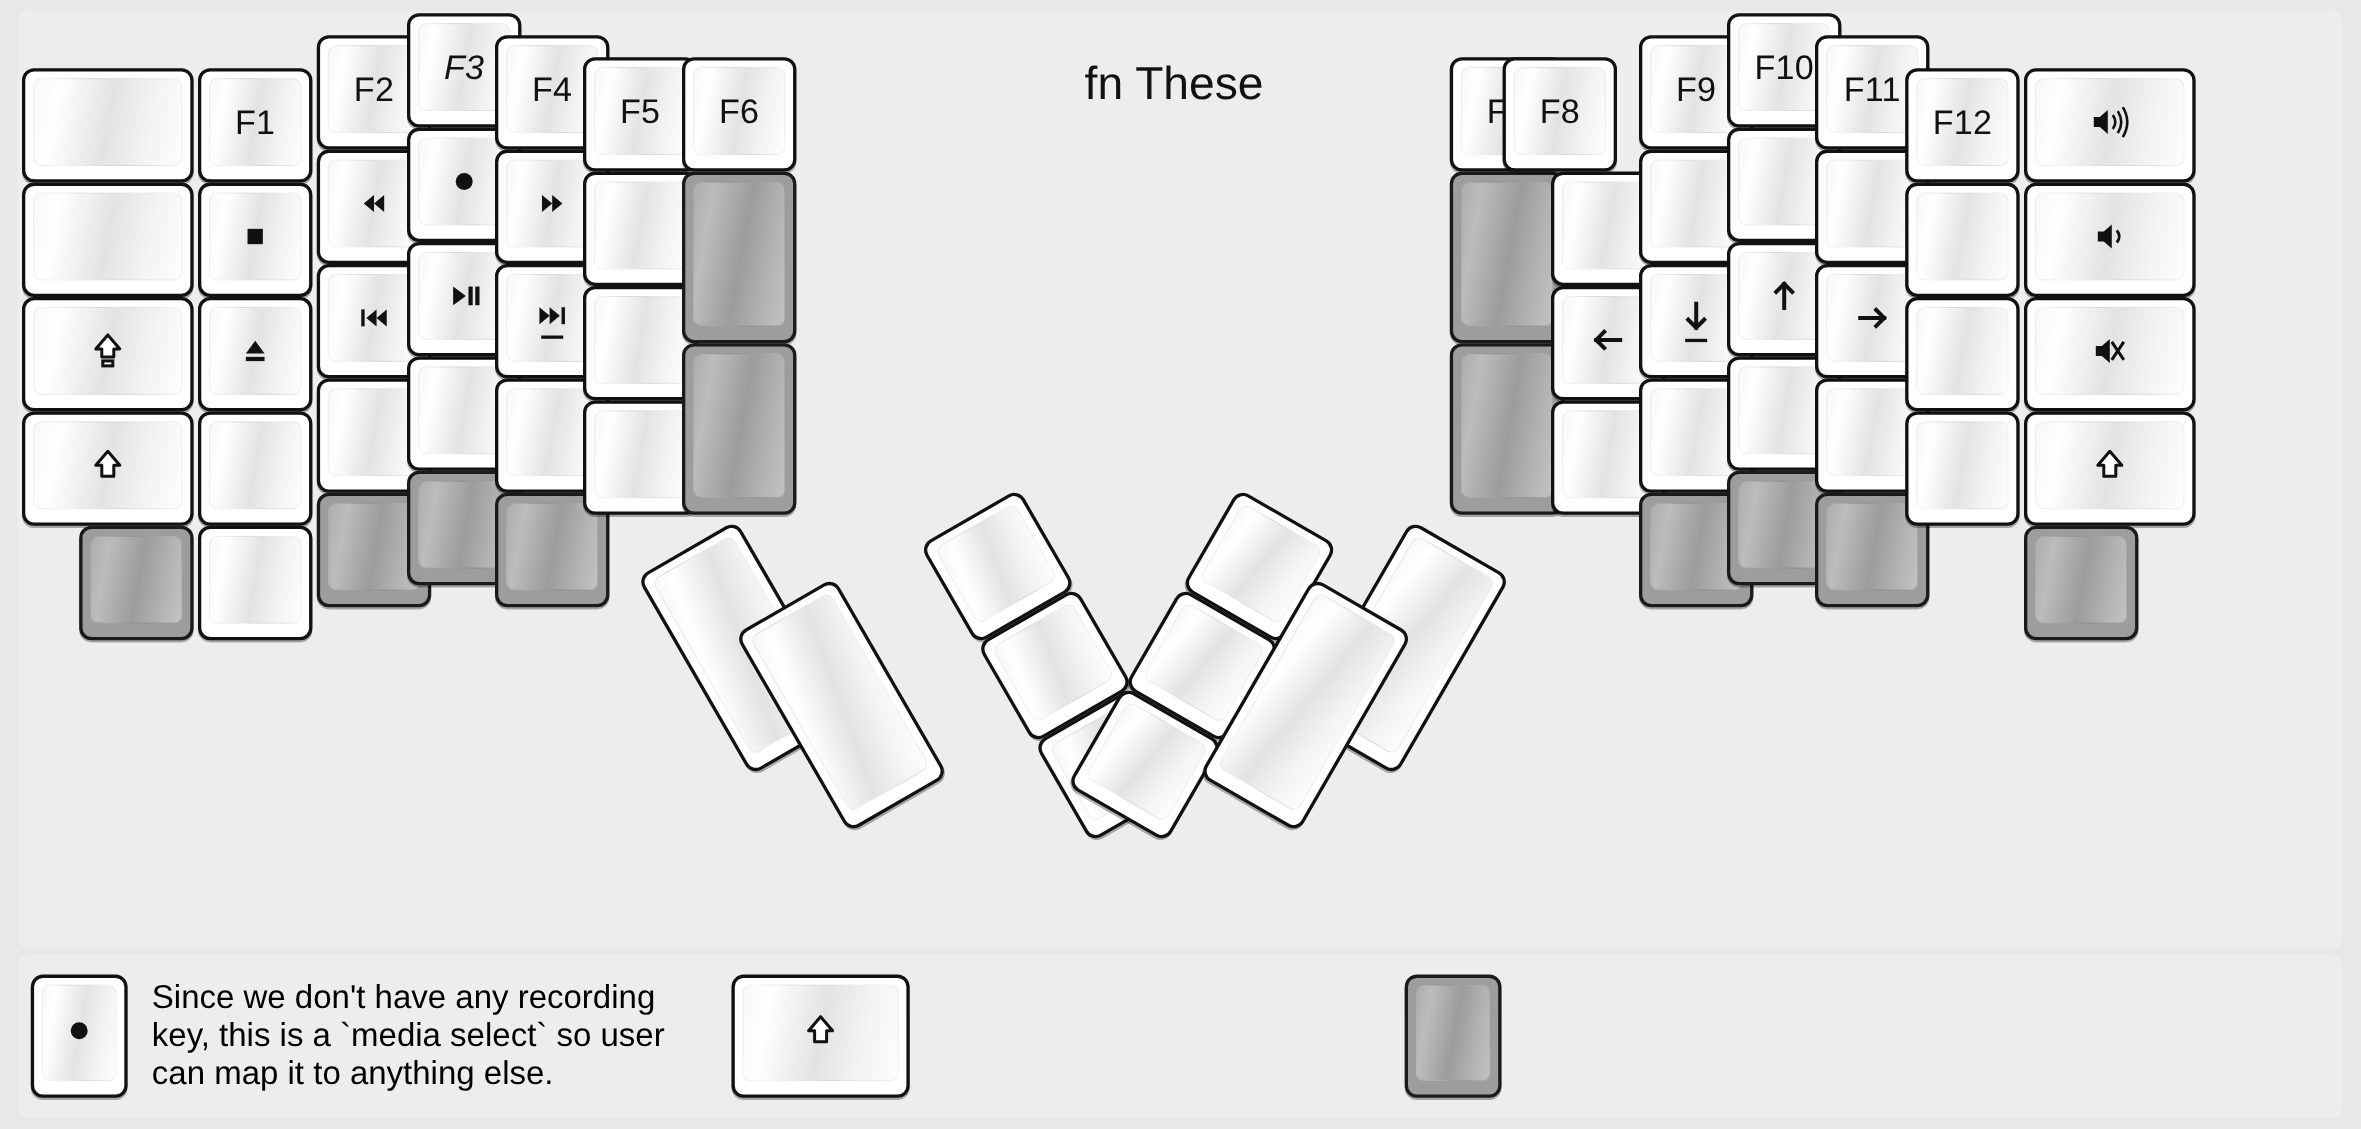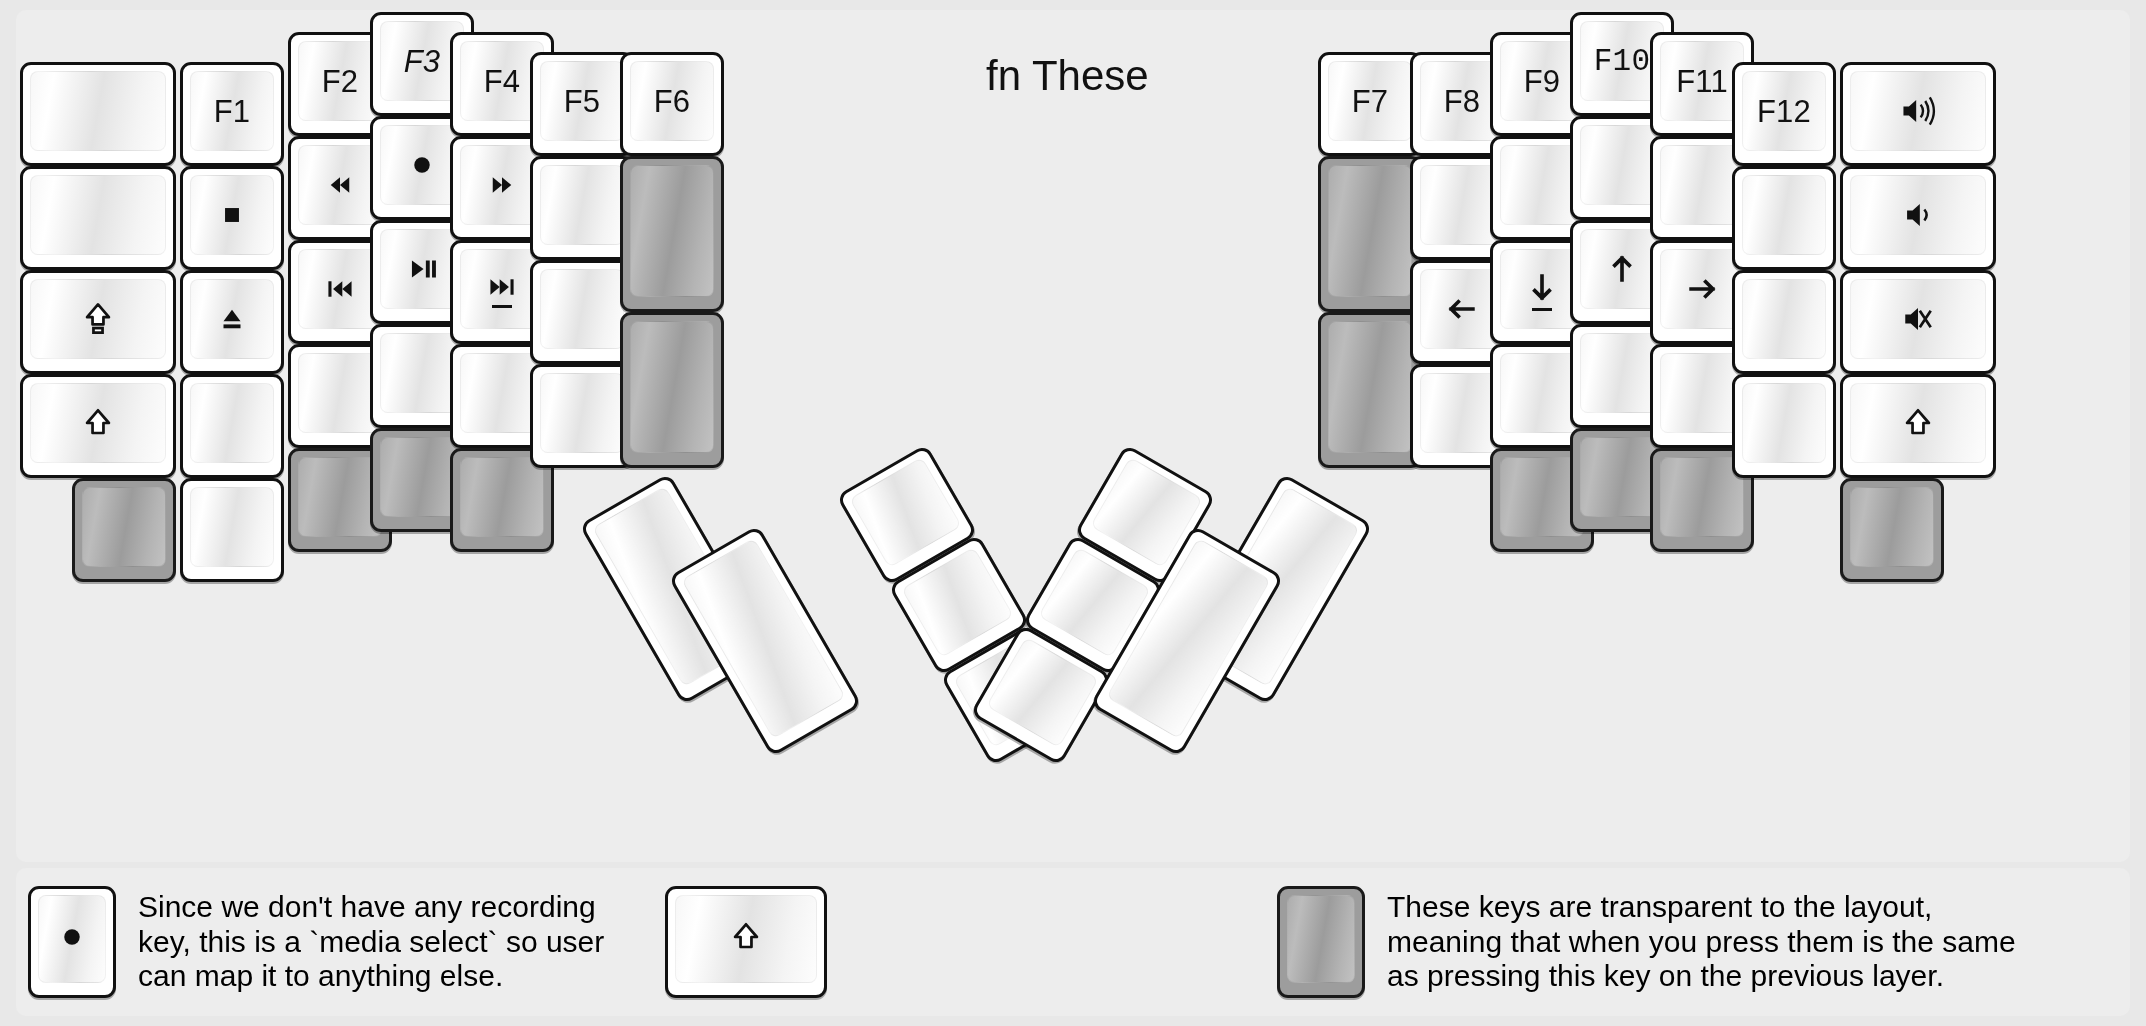--- a/index.html
+++ b/index.html
@@ -357,21 +357,21 @@
       <div class="key trans" style="left: 1318px; top: 156px; width: 104px; height: 156px;">
         <div class="cap">
           <span class="lbl"></span>
         </div>
       </div>
       <div class="key trans" style="left: 1318px; top: 312px; width: 104px; height: 156px;">
         <div class="cap">
           <span class="lbl"></span>
         </div>
       </div>
-      <div class="key" style="left: 1410px; top: 52px; width: 104px; height: 104px;">
+      <div class="key" style="left: 1366px; top: 52px; width: 104px; height: 104px;">
         <div class="cap">
           <span class="lbl">F8</span>
         </div>
       </div>
       <div class="key" style="left: 1410px; top: 156px; width: 104px; height: 104px;">
         <div class="cap">
           <span class="lbl"></span>
         </div>
       </div>
       <div class="key" style="left: 1410px; top: 260px; width: 104px; height: 104px;">
@@ -413,21 +413,21 @@
       <div class="key" style="left: 1490px; top: 344px; width: 104px; height: 104px;">
         <div class="cap">
           <span class="lbl"></span>
         </div>
       </div>
       <div class="key trans" style="left: 1490px; top: 448px; width: 104px; height: 104px;">
         <div class="cap">
           <span class="lbl"></span>
         </div>
       </div>
-      <div class="key" style="left: 1570px; top: 12px; width: 104px; height: 104px; font-family: Liberation Mono, monospace;">
+      <div class="key" style="left: 1570px; top: 12px; width: 104px; height: 104px;">
         <div class="cap">
           <span class="lbl">F10</span>
         </div>
       </div>
       <div class="key" style="left: 1570px; top: 116px; width: 104px; height: 104px;">
         <div class="cap">
           <span class="lbl"></span>
         </div>
       </div>
       <div class="key" style="left: 1570px; top: 220px; width: 104px; height: 104px;">
@@ -591,19 +591,16 @@
             <span><svg width="40" height="40" viewBox="0 0 44 44" fill="#111">
                 <path d="M22 8 L34 22 L28 22 L28 33 L16 33 L16 22 L10 22 Z" fill="#fff" stroke="#111" stroke-width="3" stroke-linejoin="round"></path>
               </svg></span>
           </div>
         </div>
       </div>
       <div class="legend-item" style="left: 1277px; top: 886px;">
         <div class="legend-key trans" style="width: 88px; height: 112px;">
           <div class="cap"></div>
         </div>
-        <div class="legend-text">These keys are transparent to the layout,
-meaning that when you press them is the same
-as pressing this key on the previous layer.</div>
       </div>
     </div>
 
 </div>
 
 </body></html>

